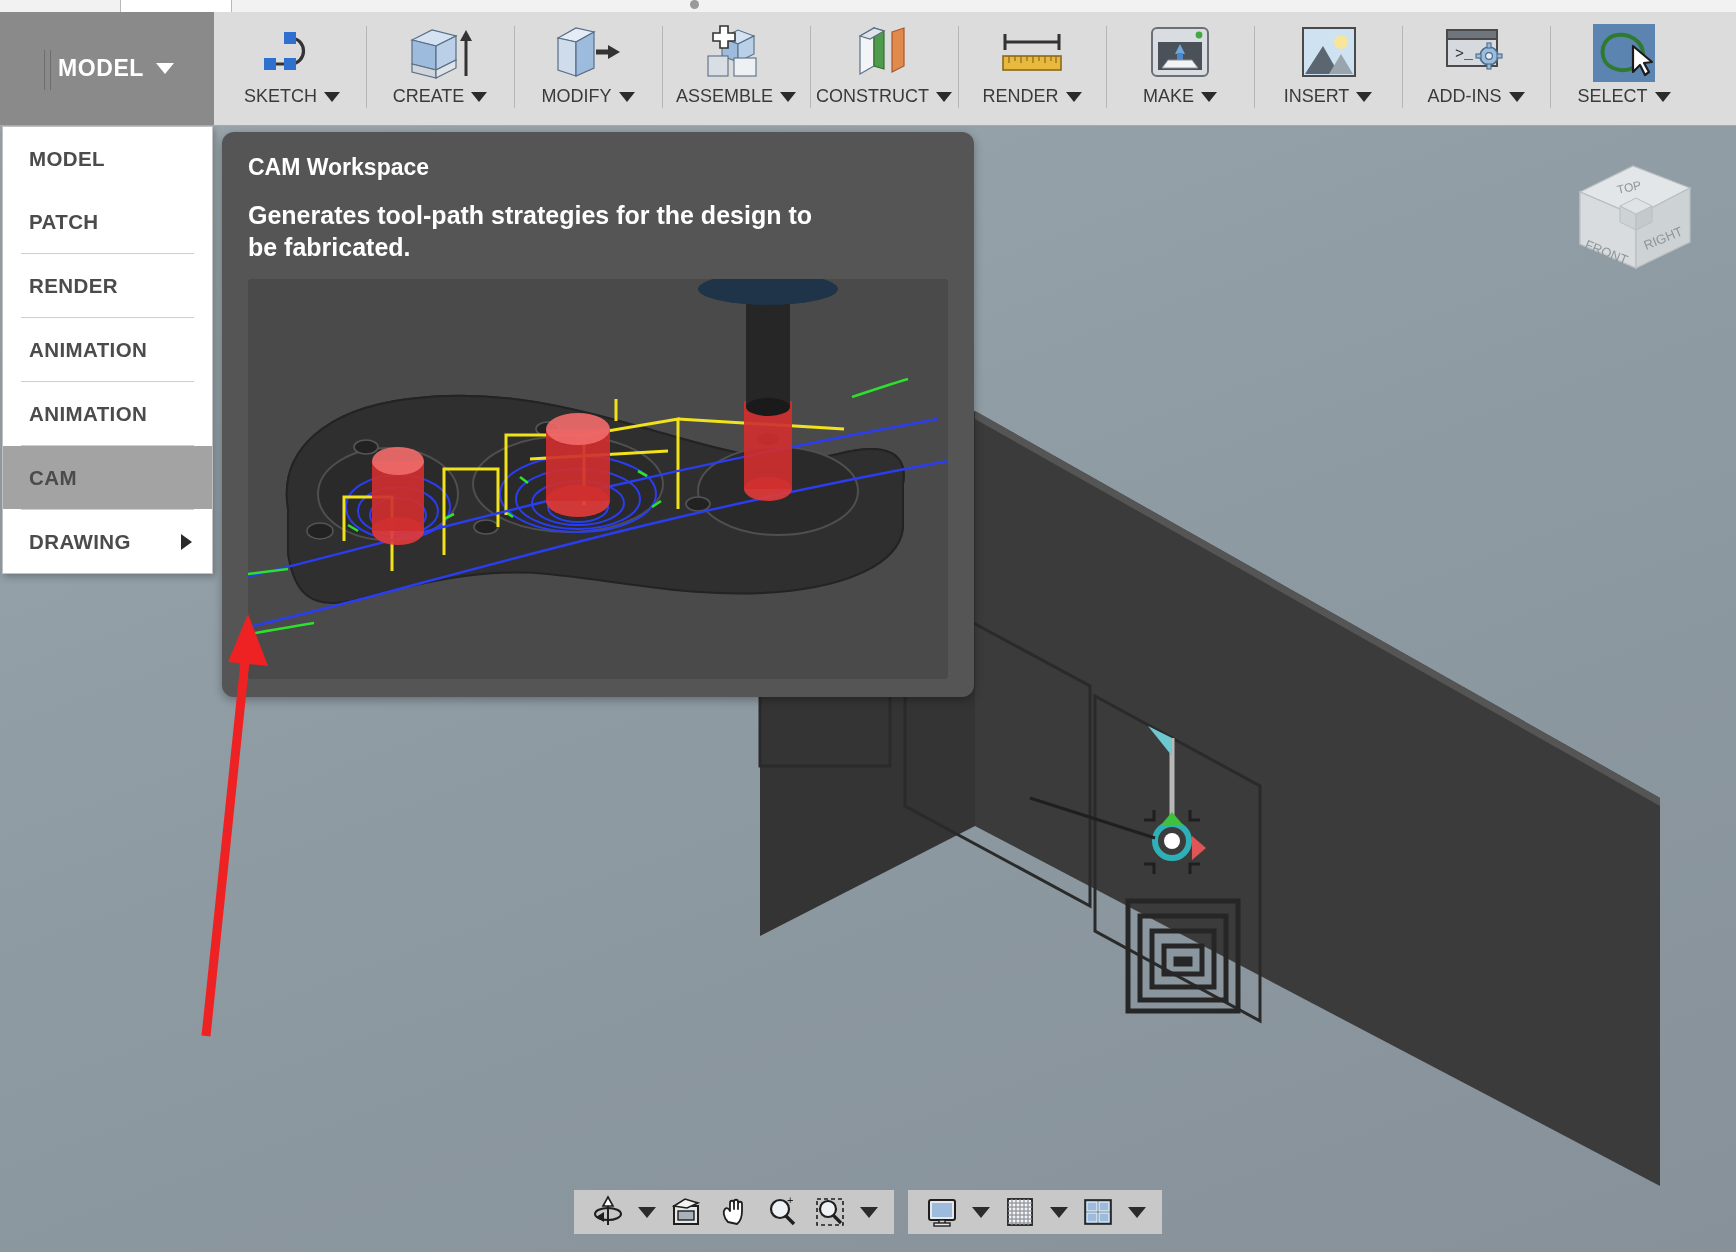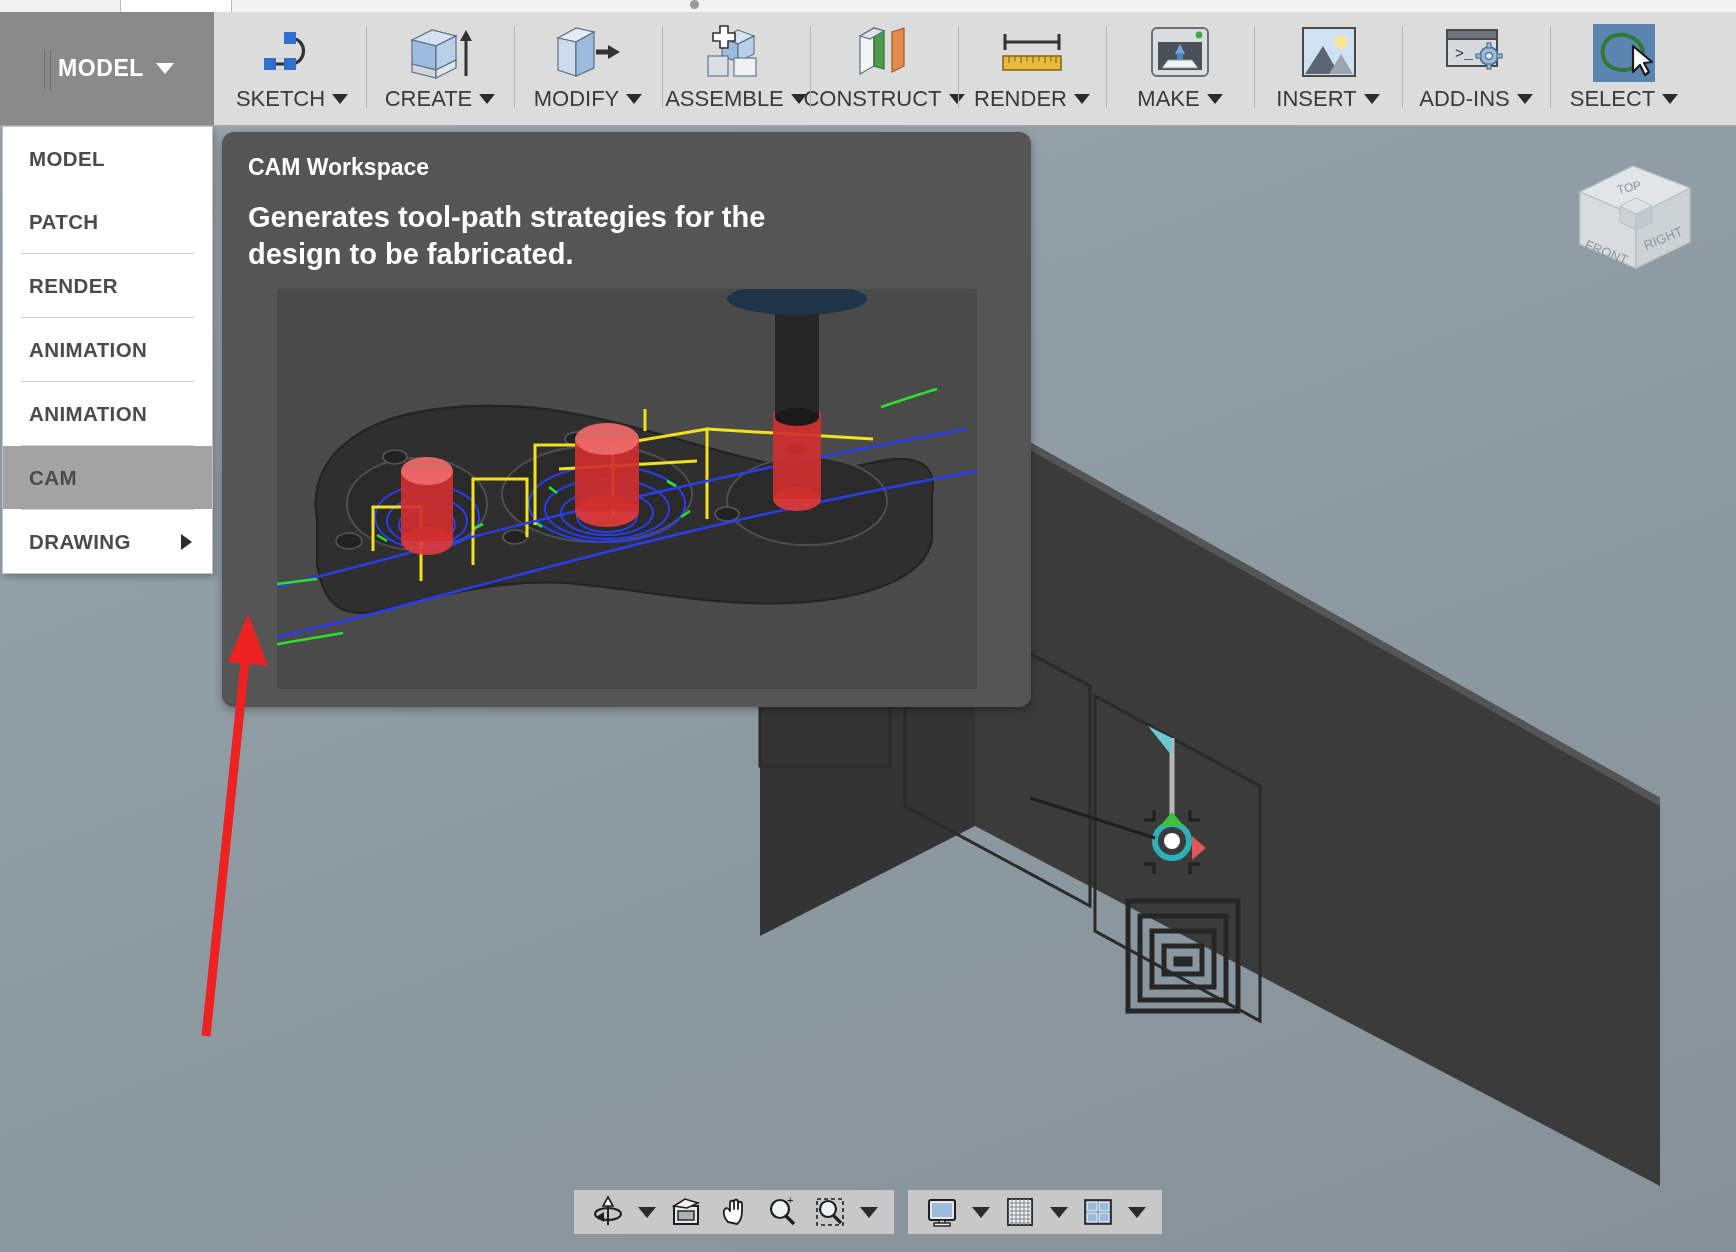--- a/index.html
+++ b/index.html
@@ -117,21 +117,21 @@
   .panel-icon {
     height: 62px;
     display: flex;
     align-items: center;
     justify-content: center;
   }
   .panel-label {
     display: flex;
     align-items: center;
     gap: 7px;
-    font-size: 22px;
+    font-size: 18px;
     color: #3a3a3a;
     margin-top: 2px;
     white-space: nowrap;
   }
   .caret-dk {
     width: 0; height: 0;
     border-left: 8px solid transparent;
     border-right: 8px solid transparent;
     border-top: 10px solid #2b2b2b;
   }
@@ -191,37 +191,37 @@
   .menu-rule {
     height: 1px;
     background: #cfcfcf;
     margin: 0 18px;
   }
 
   
   .tooltip {
     position: absolute;
     left: 222px; top: 6px;
-    width: 809px;
+    width: 752px;
     background: #555555;
     border-radius: 12px;
     box-shadow: 0 3px 10px rgba(0,0,0,0.3);
     padding: 22px 26px 18px 26px;
     box-sizing: border-box;
     z-index: 30;
   }
   .tt-title {
     color: #ffffff;
     font-size: 23px;
     font-weight: bold;
     margin-bottom: 18px;
   }
   .tt-body {
     color: #ffffff;
-    font-size: 29px;
+    font-size: 25px;
     font-weight: bold;
     line-height: 1.28;
     margin-bottom: 16px;
     max-width: 600px;
   }
   .tt-image {
     width: 700px;
     height: 400px;
     background: #4a4a4a;
     border-radius: 4px;

